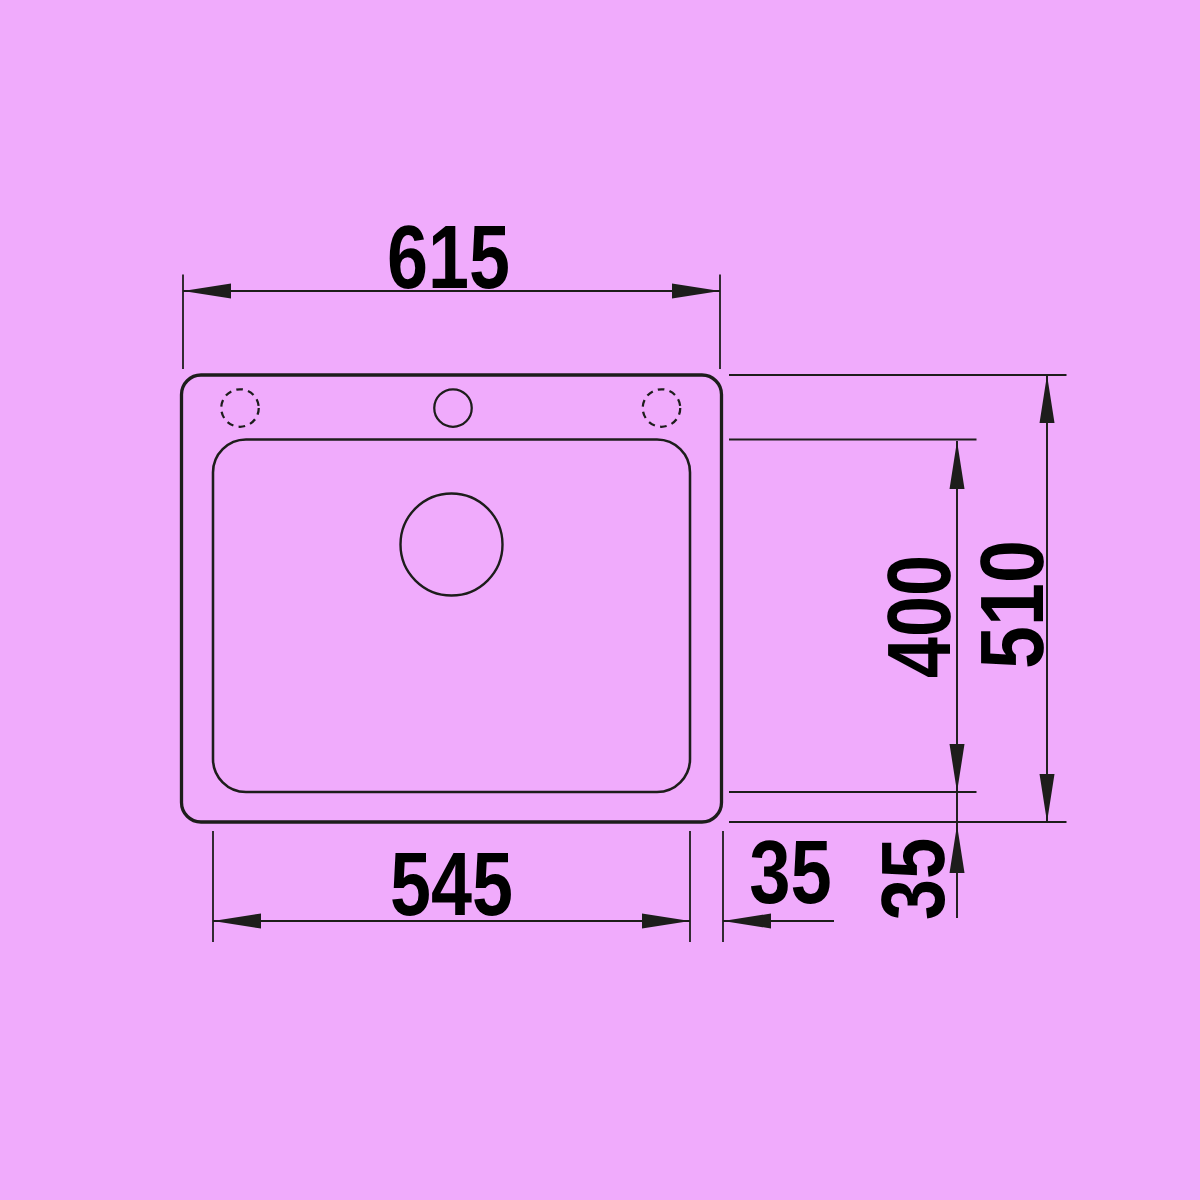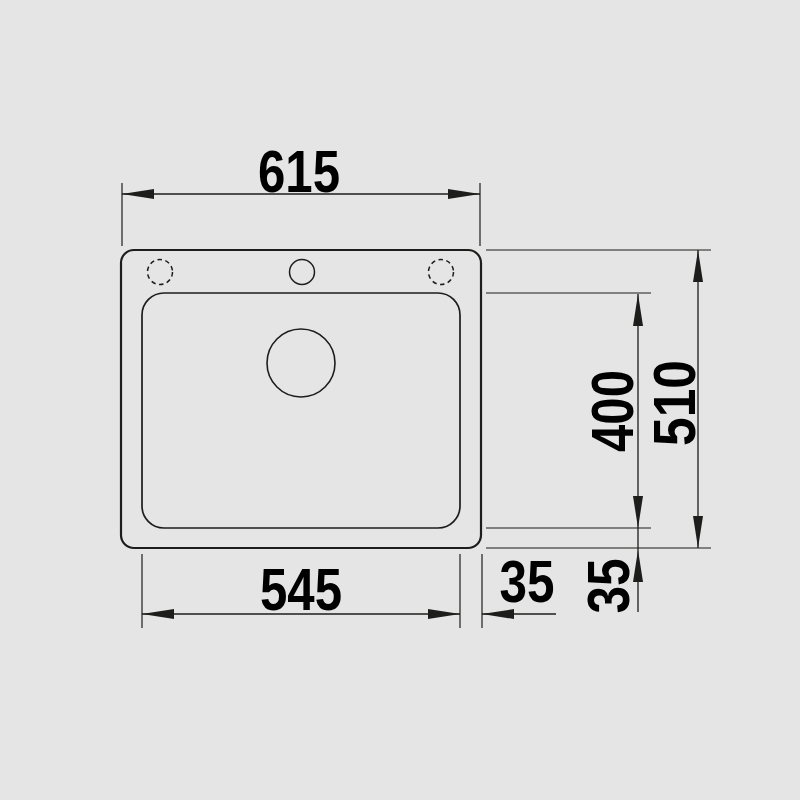--- a/index.html
+++ b/index.html
@@ -4,21 +4,21 @@
 <style>
   html, body {
     margin: 0;
     padding: 0;
     background: #ffffff;
   }
   .canvas {
     position: relative;
     width: 800px;
     height: 800px;
-    background: #e5e5e5;
+    background: #f0abfc;
     overflow: hidden;
   }
   svg { display: block; }
   .outline {
     fill: none;
     stroke: #1d1d1b;
   }
   .dimline {
     fill: none;
     stroke: #1d1d1b;

